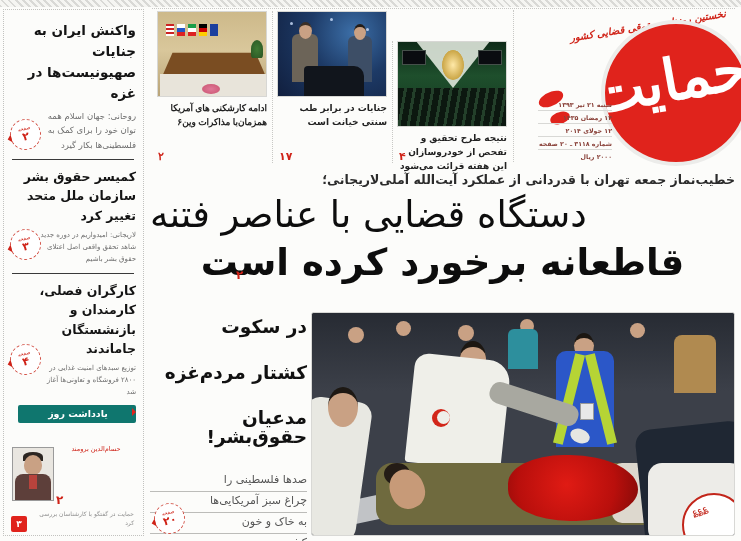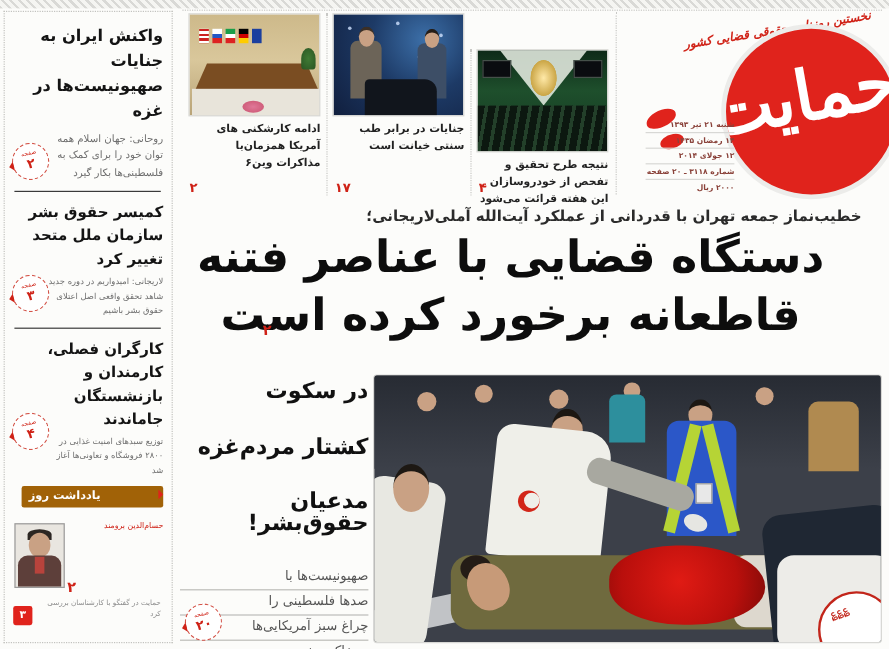--- a/index.html
+++ b/index.html
@@ -13,43 +13,43 @@
   .s-title{font-size:13.5px;font-weight:700;color:#141414;line-height:1.55;text-align:right;}
   .s-sub{font-size:8.5px;color:#6e6e6e;line-height:1.7;text-align:right;margin-top:5px;padding-left:30px;}
   .s-block{position:relative;}
   .sep{border:0;border-top:1.5px solid #3a3a3a;margin:7px 2px;}
   .badge{position:absolute;left:0;width:29px;height:29px;border:1.3px dashed #d4554a;border-radius:50%;
         background:#fff;display:flex;flex-direction:column;align-items:center;justify-content:center;
         transform:rotate(-14deg);color:#cf2217;}
   .badge .lbl{font-size:5px;line-height:1;}
   .badge .num{font-size:11px;font-weight:700;line-height:1.1;}
   .badge::before{content:"";position:absolute;left:-8px;top:11px;border:4px solid transparent;border-right-color:#cf2217;}
-  .banner{position:relative;background:#a16207;color:#fff;font-size:9.5px;font-weight:700;
-        text-align:left;padding:3px 4px 4px 6px;border-radius:2px;margin:6px 0 5px 8px;}
+  .banner{position:relative;background:#0f766e;color:#fff;font-size:9.5px;font-weight:700;
+        text-align:center;padding:3px 4px 4px 6px;border-radius:2px;margin:6px 0 5px 8px;}
   .banner::after{content:"";position:absolute;right:-4px;top:3px;border:4px solid transparent;border-left-color:#e0231c;}
   .note{position:relative;min-height:62px;}
   .note-photo{position:absolute;left:2px;top:2px;width:40px;height:52px;border:1px solid #9a9a9a;
         background:#e9e6e0;overflow:hidden;}
   .np-head{position:absolute;left:11px;top:7px;width:18px;height:20px;border-radius:50% 50% 45% 45%;background:#c9a184;}
   .np-hair{position:absolute;left:10px;top:4px;width:20px;height:9px;border-radius:50% 50% 0 0;background:#2c2622;}
   .np-suit{position:absolute;left:2px;top:26px;width:36px;height:26px;border-radius:8px 8px 0 0;background:#5d3f3a;}
   .np-shirt{position:absolute;left:16px;top:27px;width:8px;height:14px;background:#b8433c;}
   .note-title{font-size:11px;font-weight:700;color:#141414;text-align:right;line-height:1.6;padding-left:46px;}
-  .note-author{font-size:6.5px;color:#cf2217;text-align:right;margin-top:11px;padding-left:46px;}
+  .note-author{font-size:6.5px;color:#cf2217;text-align:center;margin-top:22px;padding-left:46px;}
   .note-page{position:absolute;left:46px;bottom:0;font-size:12px;font-weight:700;color:#cf2217;}
   .r-item{position:relative;padding:2px 2px 4px 24px;border-bottom:1.5px solid #262626;margin-bottom:2px;}
   .r-item:last-child{border-bottom:0;}
   .r-num{position:absolute;left:1px;top:9px;width:16px;height:16px;background:#e0231c;color:#fff;
         font-size:9px;font-weight:700;display:flex;align-items:center;justify-content:center;border-radius:2px;}
   .r-kicker{font-size:6px;color:#8d8d8d;text-align:right;line-height:1.5;}
   
   .vline{position:absolute;border-left:1px dotted #c8c8c5;}
   .photos{position:absolute;left:152px;top:11px;width:360px;height:152px;display:flex;gap:0;}
   .pcol{width:120px;box-sizing:border-box;padding:0 5px;border-left:1px dotted #c8c8c5;position:relative;}
-  .pcol:last-child{border-left:0;}
+  .pcol:last-child{border-left:0;font-family:Liberation Serif, serif;}
   .pimg{width:110px;height:86px;border:1px solid #d7d7d4;box-sizing:border-box;position:relative;overflow:hidden;}
   .pcap{font-size:9px;font-weight:700;color:#222;text-align:right;line-height:1.55;margin-top:5px;}
   .ppage{position:absolute;left:6px;bottom:0;font-size:11px;font-weight:700;color:#cf2217;}
   
   .ph-majlis{background:linear-gradient(180deg,#0e2a18 0%,#1e4f2c 40%,#143620 100%);}
   .mj-ceil{position:absolute;left:14px;top:-6px;width:82px;height:52px;background:#dfe7dc;
         clip-path:polygon(50% 100%,0 0,100% 0);opacity:.9;}
   .mj-glow{position:absolute;left:44px;top:8px;width:22px;height:30px;background:radial-gradient(#ffe9a8,#caa545 70%,transparent 72%);border-radius:50%;}
   .mj-scr1,.mj-scr2{position:absolute;top:8px;width:22px;height:13px;background:#0a0c10;border:1px solid #45504a;}
   .mj-scr1{left:4px;} .mj-scr2{right:4px;}
@@ -79,23 +79,23 @@
         background:#e0231c;border:4px solid #ececea;box-sizing:border-box;overflow:hidden;}
   .logo-word{position:absolute;left:4px;top:26px;width:140px;font-size:58px;font-weight:700;color:#fff;
         transform:rotate(-10deg);line-height:1;text-align:center;font-family:"DejaVu Serif",serif;}
   .logo-blob1{position:absolute;left:22px;top:92px;width:26px;height:14px;background:#e0231c;border-radius:60% 40% 60% 40%;transform:rotate(-18deg);}
   .logo-blob2{position:absolute;left:34px;top:112px;width:20px;height:12px;background:#e0231c;border-radius:60% 40% 60% 40%;transform:rotate(-10deg);}
   .dates{position:absolute;left:22px;top:98px;width:74px;}
   .d-line{font-size:6.3px;font-weight:700;color:#8a423a;text-align:right;
         border-bottom:1px solid #d8d8d5;padding:2.5px 0 2px 0;line-height:1.2;}
   .d-line:last-child{border-bottom:0;}
   
-  .lead{position:absolute;left:133px;top:172px;width:585px;}
+  .lead{position:absolute;left:150px;top:172px;width:585px;}
   .lead-kicker{font-size:12.5px;font-weight:700;color:#2b2b2b;text-align:right;padding-left:6px;}
-  .lead-h1{font-size:37px;font-weight:700;color:#0d0d0d;text-align:center;line-height:1.32;margin-top:4px;letter-spacing:-1px;}
+  .lead-h1{font-size:37px;font-weight:400;color:#0d0d0d;text-align:left;line-height:1.32;margin-top:4px;letter-spacing:-1px;}
   .lead-h2{font-size:37px;font-weight:900;color:#0d0d0d;text-align:center;line-height:1.25;letter-spacing:-1px;}
   .lead-page{position:absolute;left:86px;bottom:4px;font-size:12px;font-weight:700;color:#cf2217;}
   
   .pstory{position:absolute;left:150px;top:318px;width:157px;height:218px;}
   .ps-line{font-size:18.5px;font-weight:800;color:#111;text-align:right;line-height:1;margin-bottom:27px;}
   .ps-deck{margin-top:2px;}
   .ps-dline{font-size:11px;color:#555;text-align:right;border-bottom:1px solid #bcbcb9;padding:2px 0 3px 0;line-height:1.35;}
   .ps-badge{position:absolute;left:4px;bottom:2px;}
   .mainphoto{position:absolute;left:311px;top:312px;width:424px;height:224px;border:1px solid #d8d8d5;
         border-radius:3px;box-sizing:border-box;background:#3c4049;overflow:hidden;}
@@ -260,21 +260,20 @@
     <div class="lead-h1">دستگاه قضایی با عناصر فتنه</div>
     <div class="lead-h2">قاطعانه برخورد کرده است</div>
     <div class="lead-page">۲</div>
   </div>
 
   <div class="pstory">
     <div class="ps-line">در سکوت</div>
     <div class="ps-line">کشتار مردم‌غزه</div>
     <div class="ps-line" style="margin-bottom:25px;">مدعیان حقوق‌بشر!</div>
     <div class="ps-deck">
-      <div class="ps-dline">صهیونیست‌ها با</div>
       <div class="ps-dline">صدها فلسطینی را</div>
       <div class="ps-dline">چراغ سبز آمریکایی‌ها</div>
       <div class="ps-dline" style="padding-left:36px;">به خاک و خون</div>
       <div class="ps-dline" style="padding-left:36px;">کشیدند</div>
     </div>
     <div class="badge ps-badge">
       <span class="lbl">صفحه</span>
       <span class="num">۲۰</span>
     </div>
   </div>

